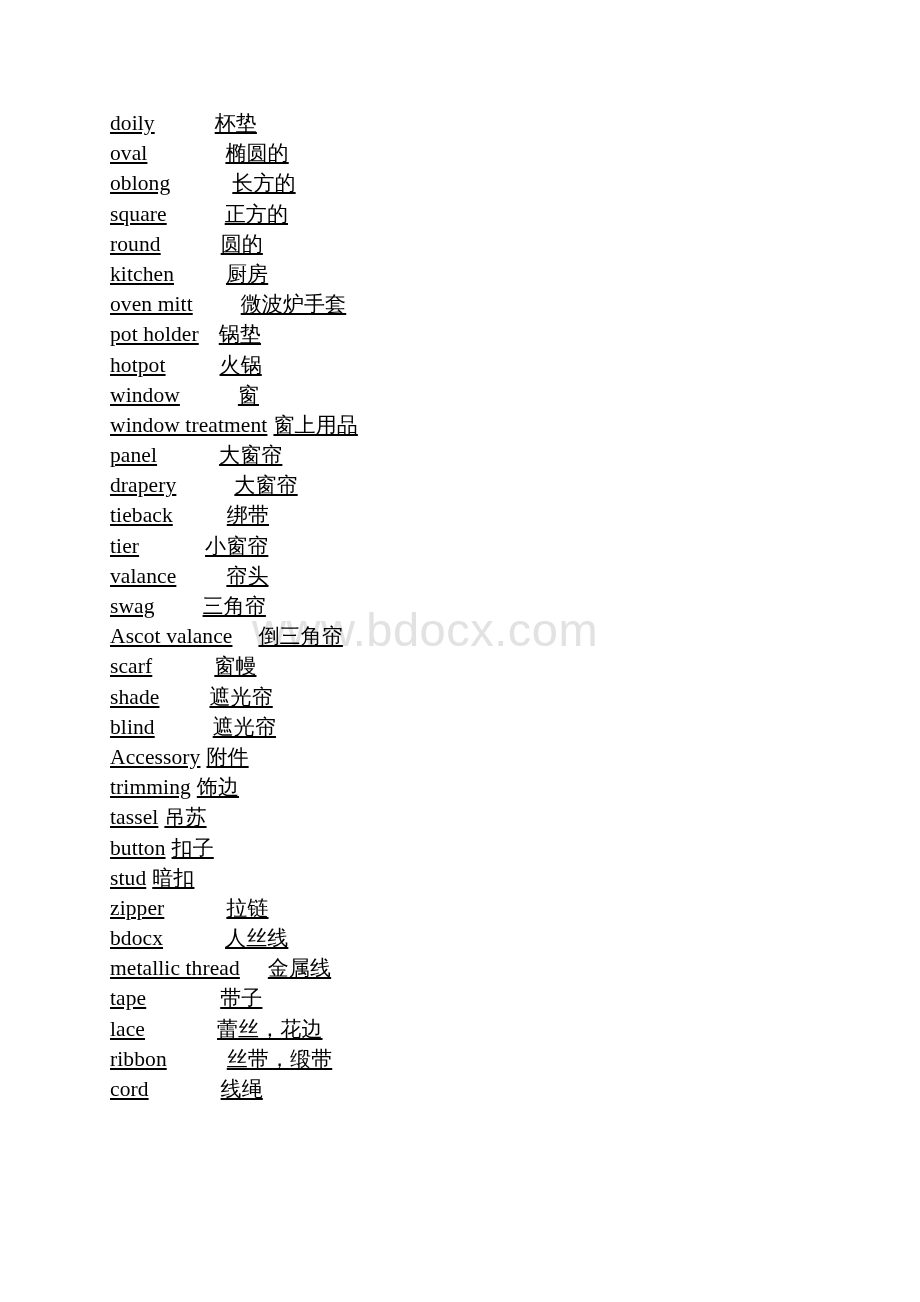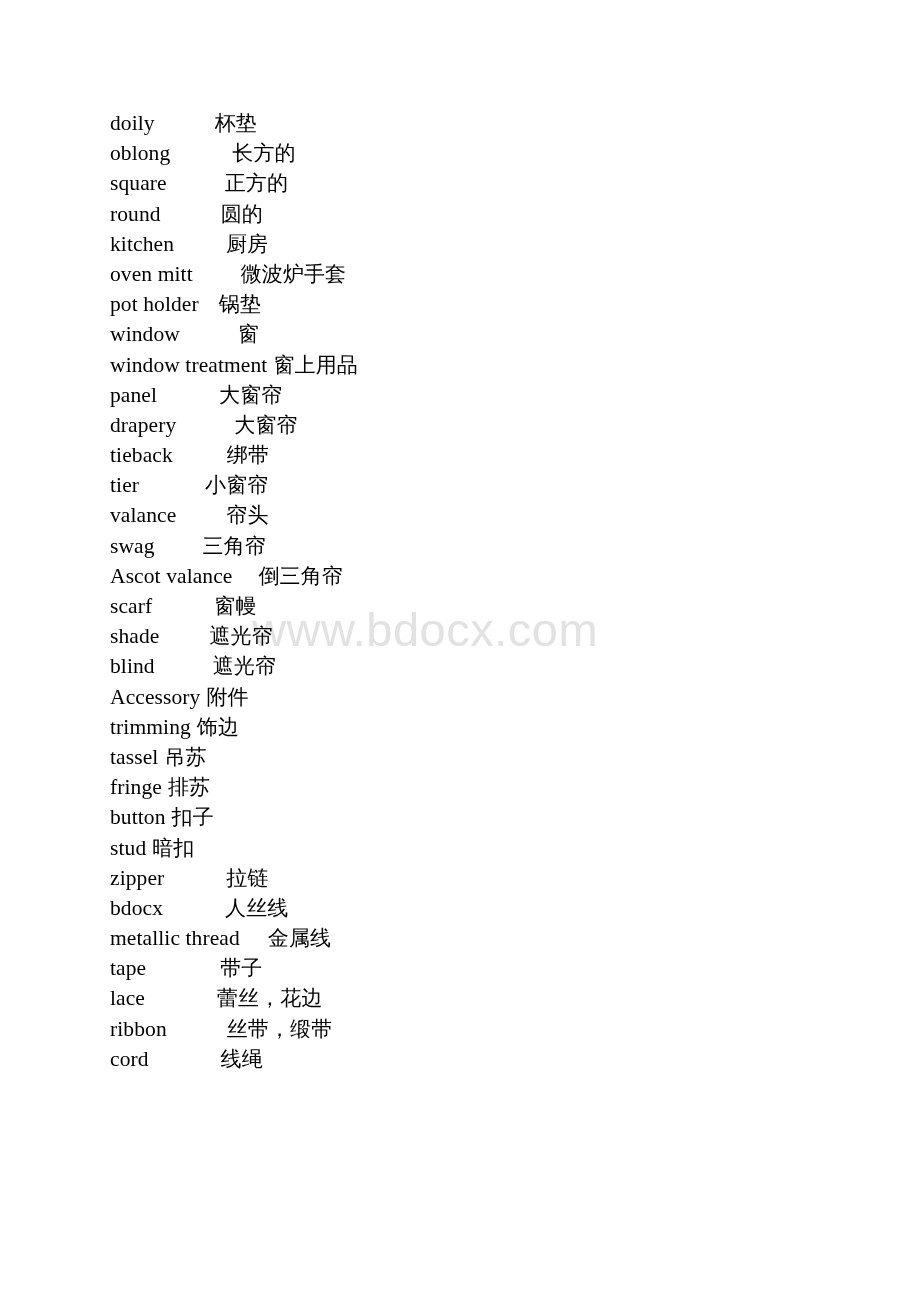--- a/index.html
+++ b/index.html
@@ -45,20 +45,21 @@
     pointer-events: none;
   }
 
   
   #glossary {
     position: absolute;
     left: 110px;
     top: 108px;
     width: 780px;
     z-index: 2;
+    text-decoration: underline;
   }
 
   .entry {
     height: 30.2px;
     line-height: 30.2px;
     font-size: 21.5px;
     white-space: pre;
     letter-spacing: 0.1px;
   }
 
@@ -77,42 +78,43 @@
 </style>
 </head>
 <body>
 
 <div id="page" style="background: rgb(255, 255, 255); color: rgb(0, 0, 0);">
 
   <div id="watermark" style="color: rgb(226, 226, 226);">www.bdocx.com</div>
 
   <div id="glossary">
       <div class="entry"><span class="term">doily</span><span class="gap" style="width: 60px;"></span><span class="gloss">杯垫</span></div>
+      <div class="entry"><span class="term">oval</span><span class="gap" style="width: 78px;"></span><span class="gloss">椭圆的</span></div>
       <div class="entry"><span class="term">oblong</span><span class="gap" style="width: 62px;"></span><span class="gloss">长方的</span></div>
       <div class="entry"><span class="term">square</span><span class="gap" style="width: 58px;"></span><span class="gloss">正方的</span></div>
       <div class="entry"><span class="term">round</span><span class="gap" style="width: 60px;"></span><span class="gloss">圆的</span></div>
       <div class="entry"><span class="term">kitchen</span><span class="gap" style="width: 52px;"></span><span class="gloss">厨房</span></div>
       <div class="entry"><span class="term">oven mitt</span><span class="gap" style="width: 48px;"></span><span class="gloss">微波炉手套</span></div>
       <div class="entry"><span class="term">pot holder</span><span class="gap" style="width: 20px;"></span><span class="gloss">锅垫</span></div>
+      <div class="entry"><span class="term">hotpot</span><span class="gap" style="width: 54px;"></span><span class="gloss">火锅</span></div>
       <div class="entry"><span class="term">window</span><span class="gap" style="width: 58px;"></span><span class="gloss">窗</span></div>
       <div class="entry"><span class="term">window treatment</span><span class="gap" style="width: 6px;"></span><span class="gloss">窗上用品</span></div>
       <div class="entry"><span class="term">panel</span><span class="gap" style="width: 62px;"></span><span class="gloss">大窗帘</span></div>
       <div class="entry"><span class="term">drapery</span><span class="gap" style="width: 58px;"></span><span class="gloss">大窗帘</span></div>
       <div class="entry"><span class="term">tieback</span><span class="gap" style="width: 54px;"></span><span class="gloss">绑带</span></div>
       <div class="entry"><span class="term">tier</span><span class="gap" style="width: 66px;"></span><span class="gloss">小窗帘</span></div>
       <div class="entry"><span class="term">valance</span><span class="gap" style="width: 50px;"></span><span class="gloss">帘头</span></div>
       <div class="entry"><span class="term">swag</span><span class="gap" style="width: 48px;"></span><span class="gloss">三角帘</span></div>
       <div class="entry"><span class="term">Ascot valance</span><span class="gap" style="width: 26px;"></span><span class="gloss">倒三角帘</span></div>
       <div class="entry"><span class="term">scarf</span><span class="gap" style="width: 62px;"></span><span class="gloss">窗幔</span></div>
       <div class="entry"><span class="term">shade</span><span class="gap" style="width: 50px;"></span><span class="gloss">遮光帘</span></div>
       <div class="entry"><span class="term">blind</span><span class="gap" style="width: 58px;"></span><span class="gloss">遮光帘</span></div>
       <div class="entry"><span class="term">Accessory</span><span class="gap" style="width: 6px;"></span><span class="gloss">附件</span></div>
       <div class="entry"><span class="term">trimming</span><span class="gap" style="width: 6px;"></span><span class="gloss">饰边</span></div>
       <div class="entry"><span class="term">tassel</span><span class="gap" style="width: 6px;"></span><span class="gloss">吊苏</span></div>
-      <div class="entry"><span class="term">fringe</span><span class="gap" style="width: 6px;"></span><span class="gloss">排苏</span></div>
       <div class="entry"><span class="term">button</span><span class="gap" style="width: 6px;"></span><span class="gloss">扣子</span></div>
       <div class="entry"><span class="term">stud</span><span class="gap" style="width: 6px;"></span><span class="gloss">暗扣</span></div>
       <div class="entry"><span class="term">zipper</span><span class="gap" style="width: 62px;"></span><span class="gloss">拉链</span></div>
       <div class="entry"><span class="term">bdocx</span><span class="gap" style="width: 62px;"></span><span class="gloss">人丝线</span></div>
       <div class="entry"><span class="term">metallic thread</span><span class="gap" style="width: 28px;"></span><span class="gloss">金属线</span></div>
       <div class="entry"><span class="term">tape</span><span class="gap" style="width: 74px;"></span><span class="gloss">带子</span></div>
       <div class="entry"><span class="term">lace</span><span class="gap" style="width: 72px;"></span><span class="gloss">蕾丝，花边</span></div>
       <div class="entry"><span class="term">ribbon</span><span class="gap" style="width: 60px;"></span><span class="gloss">丝带，缎带</span></div>
       <div class="entry"><span class="term">cord</span><span class="gap" style="width: 72px;"></span><span class="gloss">线绳</span></div>
     </div>

